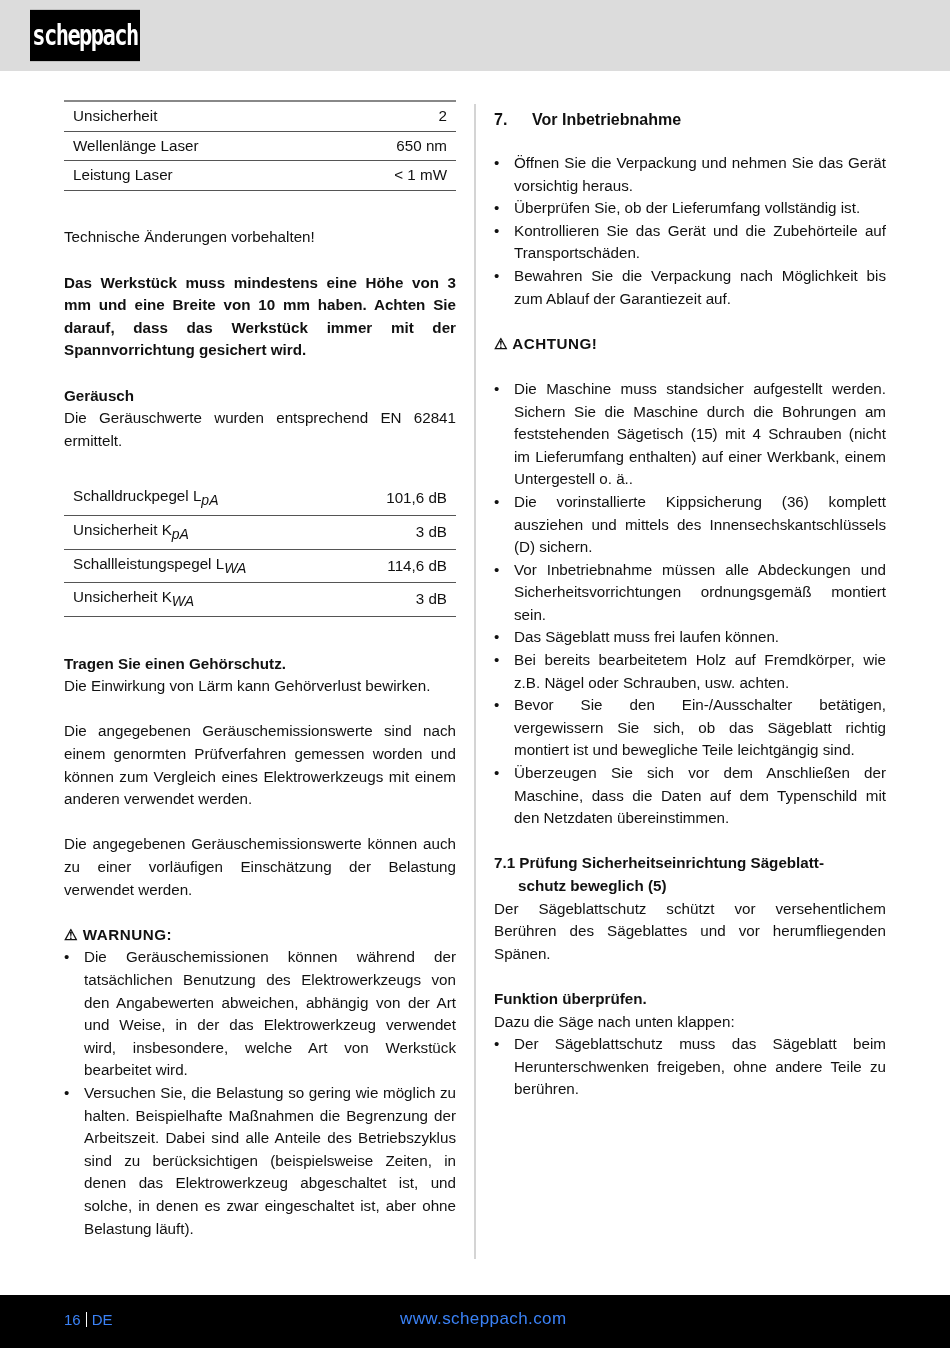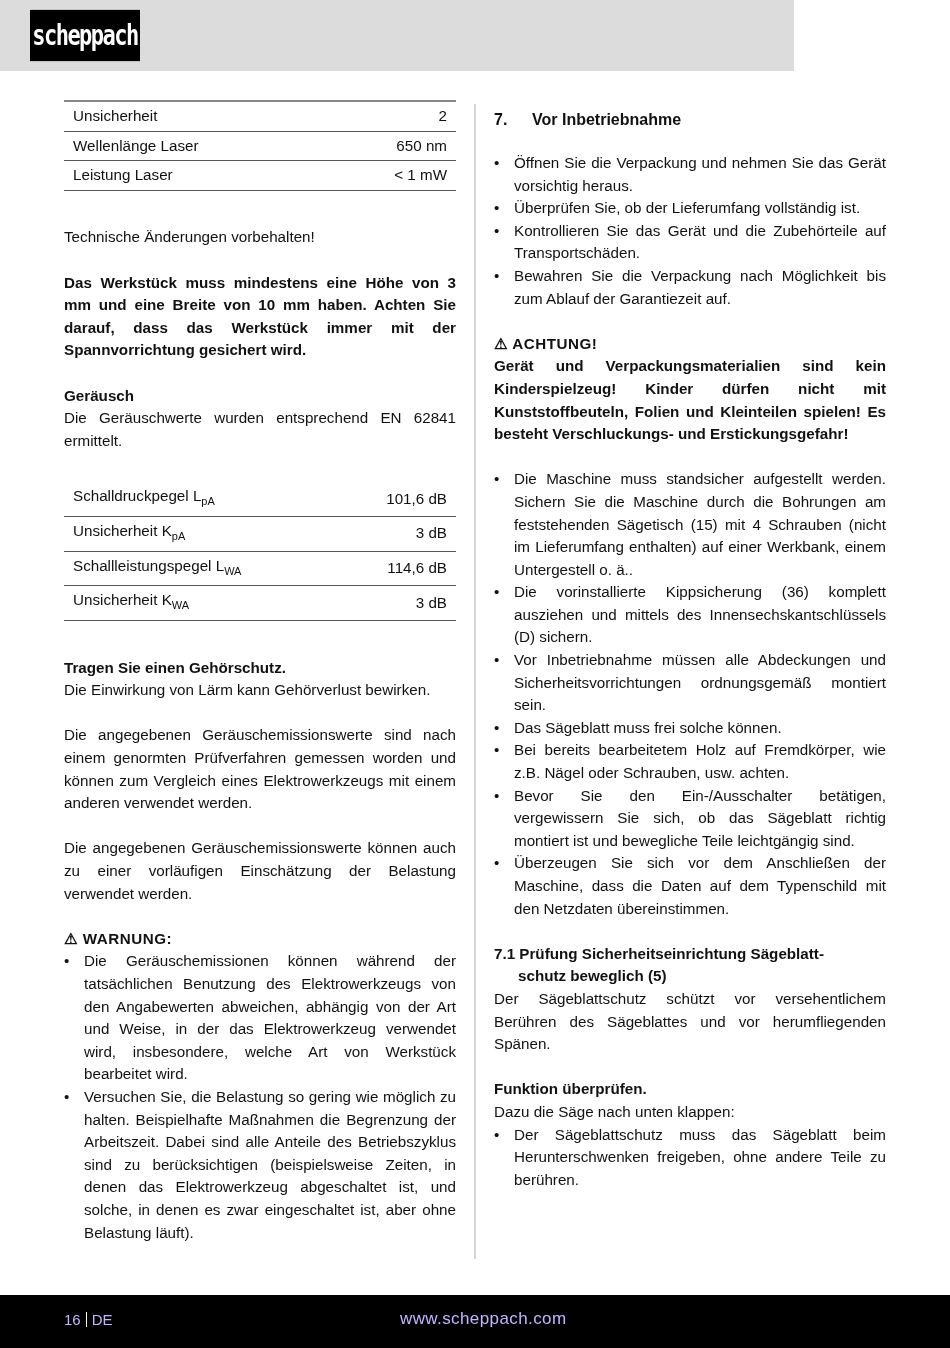--- a/index.html
+++ b/index.html
@@ -1,49 +1,49 @@
 <!DOCTYPE html>
 <html><head>
 <meta charset="utf-8">
 <style>
   html, body { margin: 0; padding: 0; }
   body {
     width: 950px; height: 1348px; position: relative; overflow: hidden;
     background: #ffffff; color: #111;
     font-family: "Liberation Sans", sans-serif; font-size: 15.2px;
   }
-  .topbar { position: absolute; left: 0; top: 0; width: 794px; height: 71px; background: #dcdcdc; }
+  .topbar { position: absolute; left: 0; top: 0; width: 950px; height: 71px; background: #dcdcdc; }
   .logo {
     position: absolute; left: 30px; top: 15px; width: 110px; height: 41px;
     background: #000; color: #fff; display: flex; align-items: center; justify-content: center;
     font-family: "DejaVu Sans Mono", monospace; font-weight: bold; font-size: 22px; letter-spacing: -1.5px;
     transform: scaleY(1.25);
   }
   .col { position: absolute; top: 100px; line-height: 22.6px; }
   .col-left { left: 64px; width: 392px; }
   .col-right { left: 494px; width: 392px; }
   .divider { position: absolute; left: 474px; top: 104px; width: 2px; height: 1155px; background: #d4d4d4; }
   p { margin: 0; text-align: justify; }
   .b { font-weight: bold; }
   .gap { height: 22.6px; }
   table.spec { width: 100%; border-collapse: collapse; border-top: 2px solid #888; }
   table.spec td { padding: 3px 9px 3px 9px; border-bottom: 1px solid #555; height: 22px; }
   table.spec td.v { text-align: right; }
   table.spec.noise { border-top: none; }
   table.spec.noise td { height: 23.5px; }
-  sub { font-size: 11px; vertical-align: -4px; }
+  sub { font-size: 14px; vertical-align: -4px; font-style: italic; }
   ul.bl { list-style: none; margin: 0; padding: 0; }
   ul.bl li { position: relative; padding-left: 20px; text-align: justify; }
   ul.bl li::before { content: "•"; position: absolute; left: 0; top: 0; }
   h2.sec { margin: 0; font-size: 16px; font-weight: bold; line-height: 40px; }
   h2.sec .num { display: inline-block; width: 38px; }
   .warn-head { font-weight: bold; letter-spacing: 0.5px; }
   .sub-head { font-weight: bold; }
   .sub-head .cont { padding-left: 24px; display: block; }
-  .footer { position: absolute; left: 0; top: 1295px; width: 950px; height: 53px; background: #000; color: #c4b5fd; }
+  .footer { position: absolute; left: 0; top: 1295px; width: 950px; height: 53px; background: #000; color: #3b82f6; }
   .pg { position: absolute; left: 64px; top: 16px; font-size: 15px; }
   .pg .sep { display: inline-block; width: 1px; height: 15px; background: #fff; margin: 0 5px; vertical-align: -2px; }
   .url { position: absolute; left: 400px; top: 14px; font-size: 17px; letter-spacing: 0.4px; }
 </style>
 </head>
 <body>
 
 <div class="topbar">
   <div class="logo">scheppach</div>
 </div>
@@ -123,27 +123,26 @@
     <li>Öffnen Sie die Verpackung und nehmen Sie das Gerät vorsichtig heraus.</li>
     <li>Überprüfen Sie, ob der Lieferumfang vollständig ist.</li>
     <li>Kontrollieren Sie das Gerät und die Zubehörteile auf Transportschäden.</li>
     <li>Bewahren Sie die Verpackung nach Möglichkeit bis zum Ablauf der Garantiezeit auf.</li>
   </ul>
   <div class="gap"></div>
   <div class="warn-head">
     <span>⚠</span>
     <span>ACHTUNG!</span>
   </div>
-  <p class="b">Gerät und Verpackungsmaterialien sind kein Kinderspielzeug! Kinder dürfen nicht mit Kunststoffbeuteln, Folien und Kleinteilen spielen! Es besteht Verschluckungs- und Erstickungsgefahr!</p>
   <div class="gap"></div>
   <ul class="bl">
     <li>Die Maschine muss standsicher aufgestellt werden. Sichern Sie die Maschine durch die Bohrungen am feststehenden Sägetisch (15) mit 4 Schrauben (nicht im Lieferumfang enthalten) auf einer Werkbank, einem Untergestell o. ä..</li>
     <li>Die vorinstallierte Kippsicherung (36) komplett ausziehen und mittels des Innensechskantschlüssels (D) sichern.</li>
     <li>Vor Inbetriebnahme müssen alle Abdeckungen und Sicherheitsvorrichtungen ordnungsgemäß montiert sein.</li>
-    <li>Das Sägeblatt muss frei solche können.</li>
+    <li>Das Sägeblatt muss frei laufen können.</li>
     <li>Bei bereits bearbeitetem Holz auf Fremdkörper, wie z.B. Nägel oder Schrauben, usw. achten.</li>
     <li>Bevor Sie den Ein-/Ausschalter betätigen, vergewissern Sie sich, ob das Sägeblatt richtig montiert ist und bewegliche Teile leichtgängig sind.</li>
     <li>Überzeugen Sie sich vor dem Anschließen der Maschine, dass die Daten auf dem Typenschild mit den Netzdaten übereinstimmen.</li>
   </ul>
   <div class="gap"></div>
   <div class="sub-head">
     <span>7.1 Prüfung Sicherheitseinrichtung Sägeblatt-</span>
     <span class="cont">schutz beweglich (5)</span>
   </div>
   <p>Der Sägeblattschutz schützt vor versehentlichem Berühren des Sägeblattes und vor herumfliegenden Spänen.</p>

